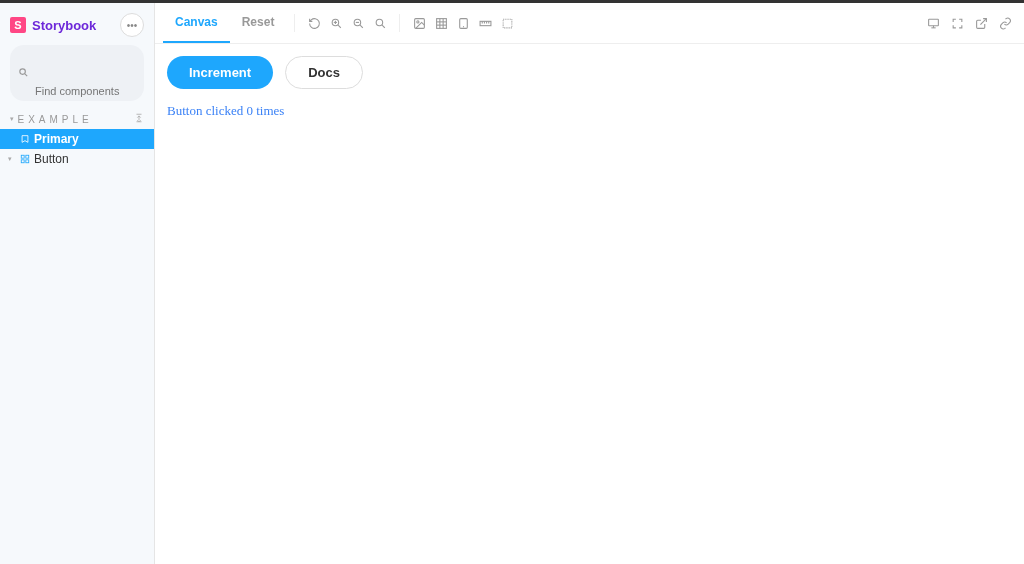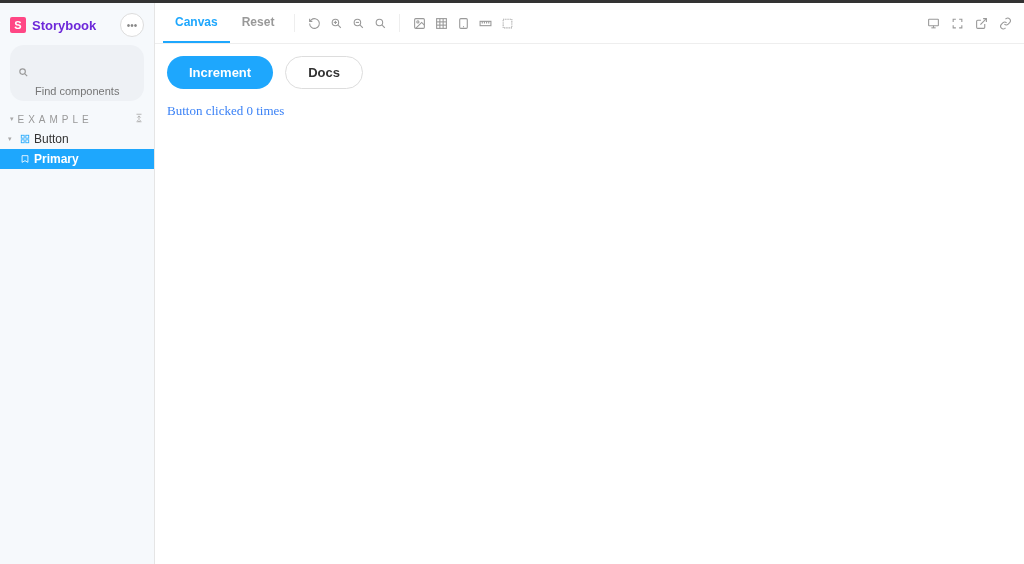--- a/index.html
+++ b/index.html
@@ -273,40 +273,40 @@
         <span>EXAMPLE</span>
       </span>
       <span>
         <svg viewBox="0 0 24 24" width="10" height="10" fill="none" stroke="#aaa" stroke-width="2">
             <path d="M6 3h12M6 21h12M12 7v10M8 11l4-4 4 4M8 17l4 4 4-4"></path>
           </svg>
       </span>
     </div>
 
     <div class="tree">
+      <div class="tree-row story-row selected">
+        <span class="comp-icon">
+          <svg viewBox="0 0 24 24" width="10" height="10" fill="none" stroke="#fff" stroke-width="2">
+              <path d="M5 4h14v16l-7-4-7 4z"></path>
+            </svg>
+        </span>
+        <span style="font-weight:700;">Primary</span>
+      </div>
       <div class="tree-row">
         <span class="caret">▾</span>
         <span class="comp-icon">
           <svg viewBox="0 0 24 24" width="10" height="10" fill="none" stroke="#1ea7fd" stroke-width="2">
               <rect x="3" y="3" width="7" height="7"></rect>
               <rect x="14" y="3" width="7" height="7"></rect>
               <rect x="3" y="14" width="7" height="7"></rect>
               <rect x="14" y="14" width="7" height="7"></rect>
             </svg>
         </span>
         <span>Button</span>
       </div>
-      <div class="tree-row story-row selected">
-        <span class="comp-icon">
-          <svg viewBox="0 0 24 24" width="10" height="10" fill="none" stroke="#fff" stroke-width="2">
-              <path d="M5 4h14v16l-7-4-7 4z"></path>
-            </svg>
-        </span>
-        <span style="font-weight:700;">Primary</span>
-      </div>
     </div>
   </aside>
 
   <main class="main">
     <div class="toolbar">
       <div class="toolbar-left">
         <div class="tabs">
           <div class="tab active">Canvas</div>
           <div class="tab">Reset</div>
         </div>

